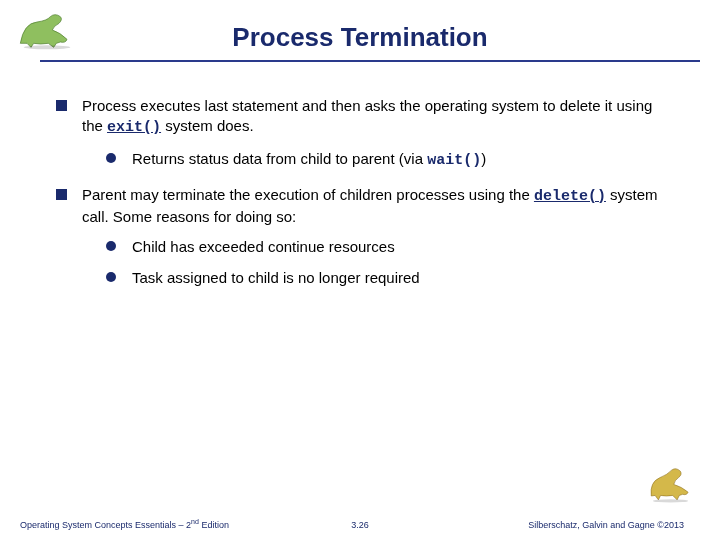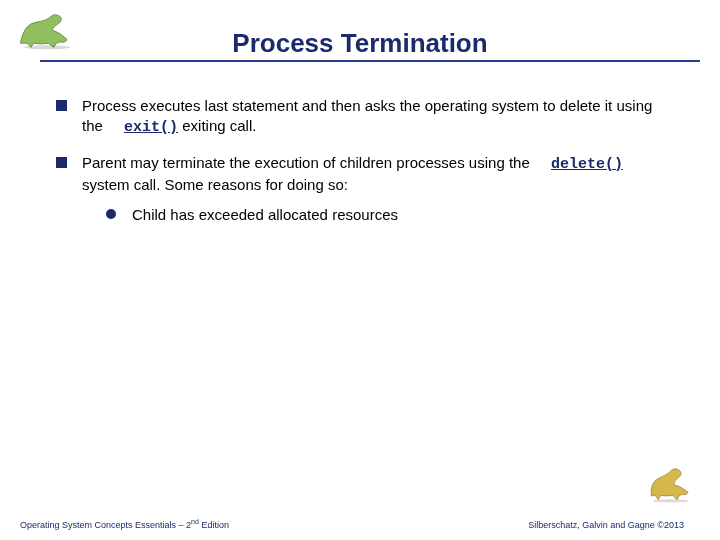--- a/index.html
+++ b/index.html
@@ -14,21 +14,21 @@
   }
   .header {
     position: relative;
     height: 70px;
   }
   .title {
     text-align: center;
     font-size: 26px;
     font-weight: bold;
     color: #1a2a6c;
-    padding-top: 28px;
+    padding-top: 22px;
     font-family: "Trebuchet MS", Arial, sans-serif;
   }
   .rule {
     position: absolute;
     left: 40px;
     right: 20px;
     top: 60px;
     height: 2px;
     background: #2a3a8c;
   }
@@ -80,21 +80,20 @@
     width: 10px;
     height: 10px;
     background: #1a2a6c;
     border-radius: 50%;
   }
   .code {
     font-family: "Courier New", monospace;
     color: #1a2a6c;
     text-decoration: underline;
     font-weight: bold;
-    margin-left: 17px;
   }
   .codep {
     font-family: "Courier New", monospace;
     color: #1a2a6c;
     font-weight: bold;
   }
   .inline { display: inline; }
   .footer {
     position: absolute;
     left: 0;
@@ -131,35 +130,40 @@
     <path d="M10 50 Q15 20 35 18 Q50 16 55 10 Q62 4 70 10 Q74 14 68 20 Q60 24 58 30 Q70 34 80 44 Q78 50 70 48 L64 50 L60 56 L52 50 Q40 52 30 50 L26 56 L20 50 Z" fill="#8fbf5f" stroke="#4a7a2a" stroke-width="1"></path>
     <ellipse cx="50" cy="56" rx="35" ry="3" fill="#000" opacity="0.15"></ellipse>
   </svg>
   <div class="title">Process Termination</div>
   <div class="rule"></div>
 </div>
 
 <div class="content">
 
   <div class="lvl1">
-    <span class="inline">Process executes last statement and then asks the operating system to delete it using the </span><span class="code inline">exit()</span><span class="inline"> exiting call.</span>
+    <span class="inline">Process executes last statement and then asks the operating system to delete it using the </span><span class="code inline">exit()</span><span class="inline"> system does.</span>
 
+    <div class="lvl2">
+      <span class="inline">Returns  status data from child to parent (via </span><span class="codep inline">wait()</span><span class="inline">)</span>
+    </div>
   </div>
 
   <div class="lvl1">
     <span class="inline">Parent may terminate the execution of children processes using the </span><span class="code inline">delete()</span><span class="inline"> system call.  Some reasons for doing so:</span>
 
-    <div class="lvl2">Child has exceeded allocated resources</div>
+    <div class="lvl2">Child has exceeded continue resources</div>
+    <div class="lvl2">Task assigned to child is no longer required</div>
   </div>
 
 </div>
 
 <svg class="dino-bot" viewBox="0 0 100 70">
   <path d="M15 55 Q12 30 30 22 Q45 16 52 8 Q60 2 68 10 Q72 16 64 22 Q58 26 56 34 Q70 38 82 48 Q80 54 72 52 L66 54 L62 62 L54 54 Q42 56 32 54 L28 62 L22 54 Z" fill="#d4b84a" stroke="#8a6a1a" stroke-width="1"></path>
   <ellipse cx="50" cy="64" rx="32" ry="3" fill="#000" opacity="0.15"></ellipse>
 </svg>
 
 <div class="footer">
   <div class="foot-left">
     <span>Operating System Concepts Essentials – 2</span><sup>nd</sup><span> Edition</span>
   </div>
+  <div class="foot-center">3.26</div>
   <div class="foot-right">Silberschatz, Galvin and Gagne ©2013</div>
 </div>
 
 </body></html>

